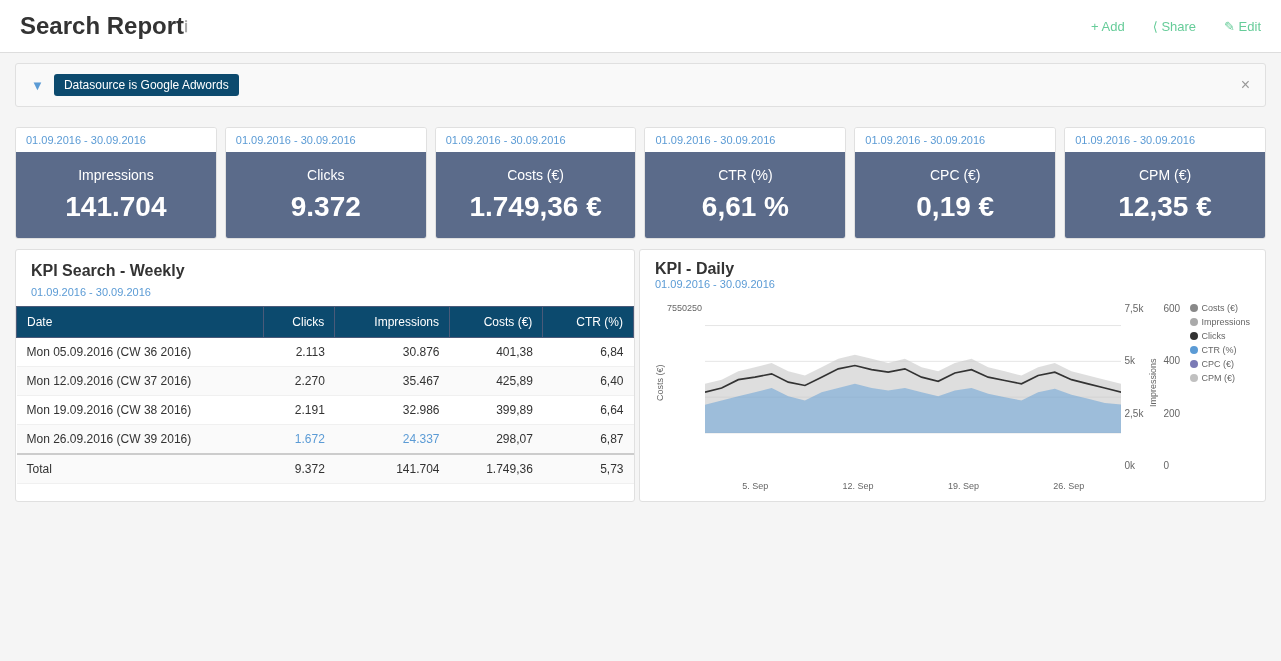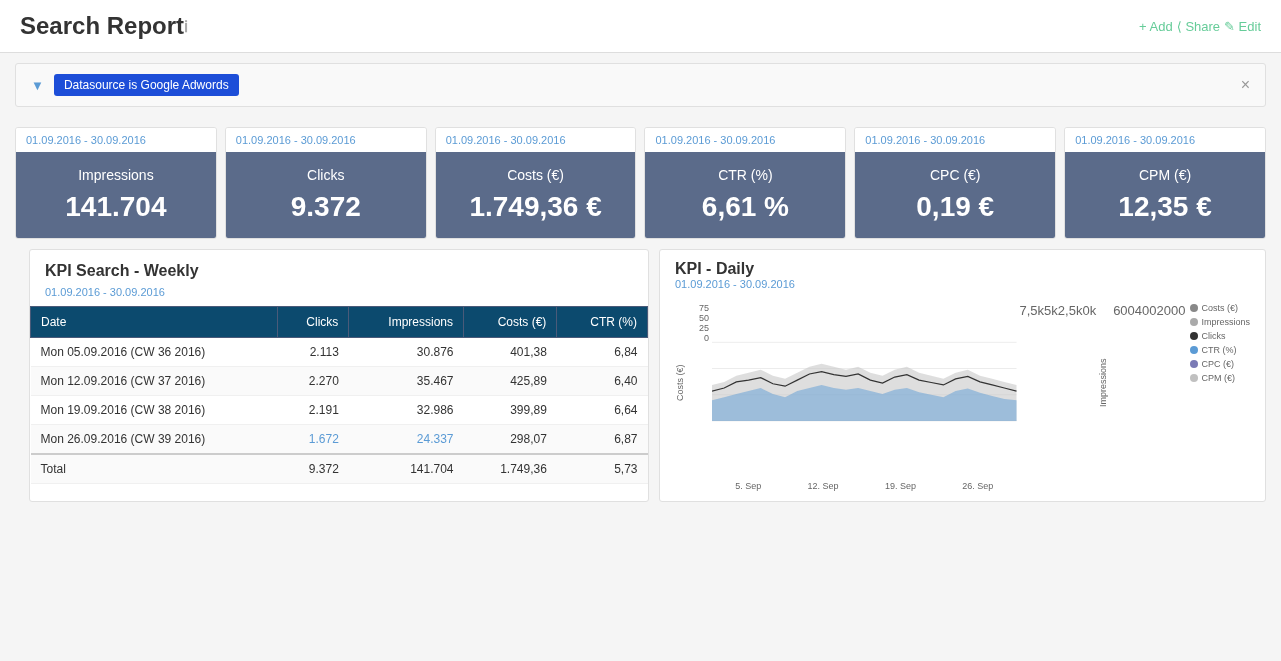--- a/index.html
+++ b/index.html
@@ -2,41 +2,41 @@
 <html><head>
   <meta charset="utf-8">
   <style>
     * { box-sizing: border-box; margin: 0; padding: 0; }
     body { font-family: Arial, sans-serif; background: #f5f5f5; color: #333; font-size: 13px; }
 
     
     .header { background: #fff; padding: 12px 20px; display: flex; justify-content: space-between; align-items: center; border-bottom: 1px solid #ddd; }
     .header-title { font-size: 24px; font-weight: bold; color: #333; display: flex; align-items: center; }
     .info-icon { color: #aaa; font-size: 16px; }
-    .header-actions { display: flex; gap: 4px; }
+    .header-actions { display: flex; gap: 28px; }
     .header-btn { color: #6c9; font-size: 13px; cursor: pointer; display: flex; align-items: center; gap: 3px; }
 
     
     .filter-bar { background: #f9f9f9; border: 1px solid #e0e0e0; margin: 10px 15px; padding: 10px 15px; display: flex; align-items: center; justify-content: space-between; border-radius: 3px; }
     .filter-left { display: flex; align-items: center; gap: 10px; }
     .filter-icon { color: #5b9bd5; font-size: 13px; }
-    .filter-tag { background: #1d4ed8; color: #fff; padding: 4px 10px; border-radius: 3px; font-size: 12px; cursor: pointer; }
+    .filter-tag { background: #0c4a6e; color: #fff; padding: 4px 10px; border-radius: 3px; font-size: 12px; cursor: pointer; }
     .close-btn { color: #999; cursor: pointer; font-size: 16px; }
 
     
     .kpi-section { padding: 10px 15px; }
     .kpi-cards { display: flex; gap: 8px; }
     .kpi-card { flex: 1; background: #fff; border: 1px solid #e0e0e0; border-radius: 3px; overflow: hidden; }
     .kpi-card-date { color: #5b9bd5; font-size: 11px; padding: 6px 10px; background: #fff; }
     .kpi-card-body { background: #5b6b8a; color: #fff; padding: 15px 10px; text-align: center; }
     .kpi-card-label { font-size: 14px; margin-bottom: 8px; }
     .kpi-card-value { font-size: 28px; font-weight: bold; }
 
     
-    .main-content { display: flex; gap: 10px; padding: 0 15px 15px; margin-left: 14px; }
+    .main-content { display: flex; gap: 4px; padding: 0 15px 15px; }
 
     
     .left-panel { flex: 0 0 620px; background: #fff; border: 1px solid #e0e0e0; border-radius: 3px; }
     .panel-title { font-size: 16px; font-weight: bold; padding: 12px 15px 4px; color: #333; }
     .panel-date { color: #5b9bd5; font-size: 11px; padding: 2px 15px 8px; }
     .data-table { width: 100%; border-collapse: collapse; font-size: 12px; }
     .data-table th { background: #0c4a6e; color: #fff; padding: 8px 10px; text-align: right; font-weight: normal; border: 1px solid #4a5a79; }
     .data-table th:first-child { text-align: left; }
     .data-table td { padding: 7px 10px; text-align: right; border-bottom: 1px solid #f0f0f0; }
     .data-table td:first-child { text-align: left; color: #333; }
@@ -46,22 +46,22 @@
 
     
     .right-panel { flex: 1; background: #fff; border: 1px solid #e0e0e0; border-radius: 3px; }
     .chart-area { padding: 10px 15px; position: relative; }
     .chart-title { font-size: 16px; font-weight: bold; color: #333; }
     .chart-date { color: #5b9bd5; font-size: 11px; margin-bottom: 8px; }
 
     .y-axis-label { font-size: 9px; color: #666; writing-mode: vertical-rl; transform: rotate(180deg); text-align: center; }
 
     .chart-wrapper { display: flex; }
-    .y-labels-left { display: flex; flex-direction: column; justify-content: flex-start; font-size: 9px; color: #666; padding: 5px 3px 20px 0; text-align: right; min-width: 25px; }
-    .y-labels-right { display: flex; flex-direction: row; justify-content: space-between; font-size: 13px; color: #666; padding: 5px 0 20px 3px; min-width: 25px; }
+    .y-labels-left { display: flex; flex-direction: row; justify-content: center; font-size: 9px; color: #666; padding: 5px 3px 20px 0; text-align: right; min-width: 25px; }
+    .y-labels-right { display: flex; flex-direction: column; justify-content: space-between; font-size: 10px; color: #666; padding: 5px 0 20px 3px; min-width: 25px; }
     .x-labels { display: flex; justify-content: space-around; font-size: 9px; color: #666; padding: 3px 0 0; }
     .chart-body { flex: 1; }
 
     .legend-entries { display: flex; flex-direction: column; gap: 4px; font-size: 9px; color: #666; padding: 5px 0 0 5px; min-width: 50px; }
     .legend-entry { display: flex; align-items: center; gap: 3px; }
     .legend-dot { width: 8px; height: 8px; border-radius: 50%; display: inline-block; }
   </style>
 </head>
 <body>
 

